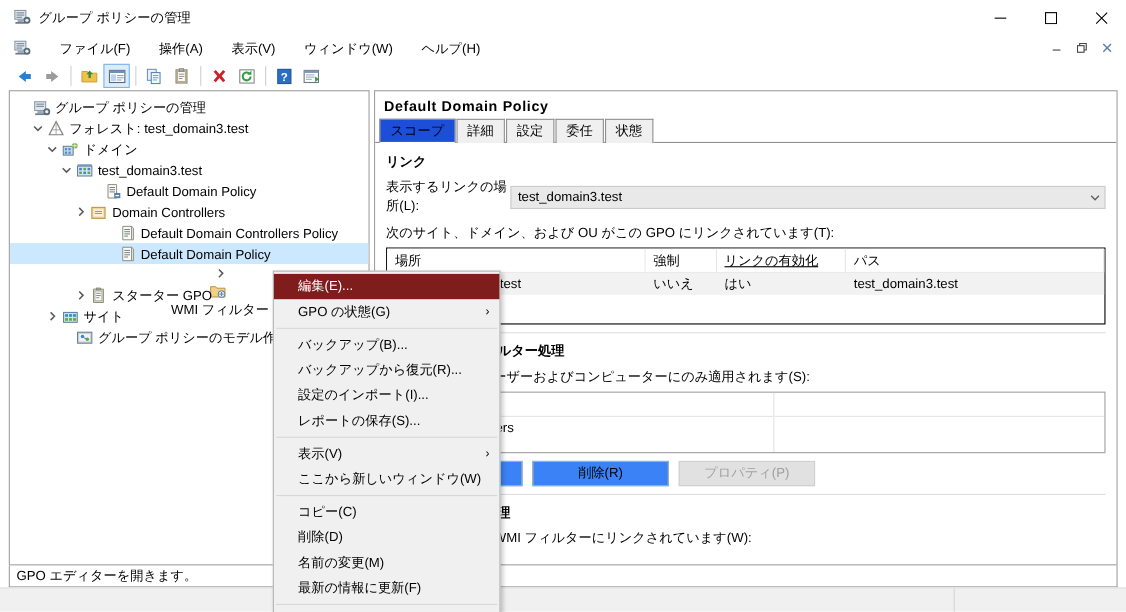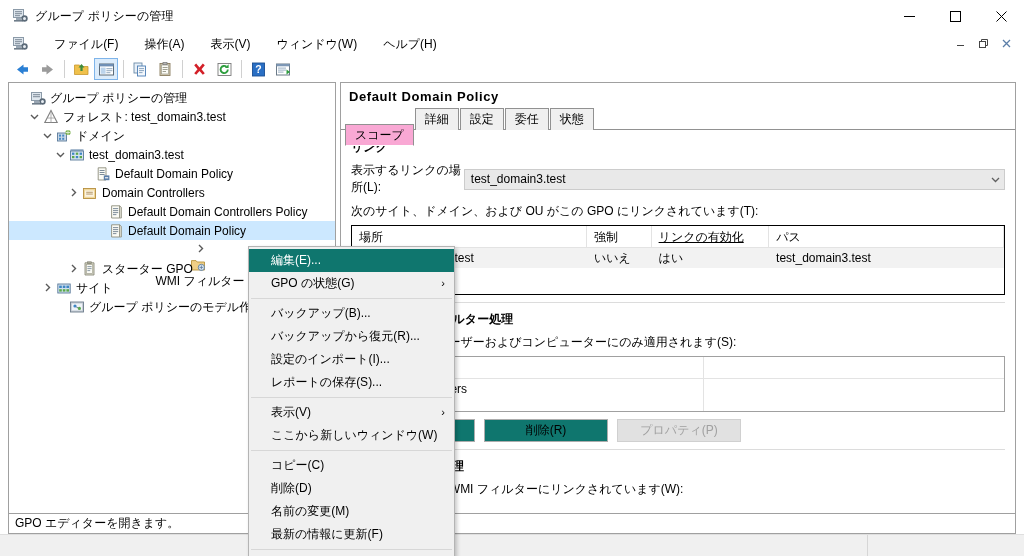--- a/index.html
+++ b/index.html
@@ -77,21 +77,21 @@
   }
   .tabstrip{
     display:flex;padding-left:4px;border-bottom:1px solid #919191;
     height:22px;box-sizing:border-box;position:relative;z-index:1;
   }
   .tab{
     padding:3px 9px 3px 9px;font-size:12px;border:1px solid #919191;
     border-bottom:none;background:#f0f0f0;margin-right:1px;cursor:default;
     box-sizing:border-box;height:22px;line-height:15px;
   }
-  .tab.sel{background:#f9a8d4;position:relative;top:16px;border-bottom:1px solid #fff;}
+  .tab.sel{background:#1d4ed8;position:relative;top:0;border-bottom:1px solid #fff;}
   .dp-body{padding:7px 10px 0 10px;}
   .sec-h{font-weight:bold;font-size:12px;margin:2px 0 6px 0;}
   .row-l{display:flex;align-items:center;margin-bottom:7px;}
   .row-l .lbl{font-size:12px;}
   .combo{
     margin-left:auto;width:668px;height:21px;border:1px solid #cccccc;
     background:#e9e9e9;display:flex;align-items:center;box-sizing:border-box;
     font-size:12px;padding-left:6px;position:relative;
   }
   .combo .cbtn{
@@ -118,37 +118,37 @@
   .filter-list{
     border:1px solid #a0a0a0;height:56px;background:#fff;box-sizing:border-box;
     display:flex;overflow:hidden;
   }
   .fl-col-a{flex:1 1 auto;border-right:1px solid #e3e3e3;position:relative;}
   .fl-col-b{width:300px;flex:0 0 300px;}
   .fl-head{height:21px;border-bottom:1px solid #e3e3e3;}
   .fl-item{font-size:12px;padding:3px 0 0 7px;}
   .btnrow{display:flex;gap:9px;margin-top:7px;}
   .btn{
-    width:124px;height:23px;border:1px solid #adadad;background:#0f766e;
+    width:124px;height:23px;border:1px solid #adadad;background:#3b82f6;
     font-size:12px;display:flex;align-items:center;justify-content:center;
     box-sizing:border-box;cursor:default;
   }
   .btn.disabled{color:#a0a0a0;background:#e1e1e1;border-color:#d0d0d0;}
   
   #ctx-menu{
     position:absolute;left:248px;top:246px;width:205px;
     background:#f0f0f0;border:1px solid #b4b4b4;
     box-shadow:2px 2px 4px rgba(0,0,0,.22);
     padding:2px 0;z-index:50;font-size:12px;
   }
   .ci{
     height:23px;display:flex;align-items:center;padding:0 8px 0 22px;
     white-space:nowrap;cursor:default;position:relative;box-sizing:border-box;
   }
-  .ci.hl{background:#0f766e;color:#fff;}
+  .ci.hl{background:#7f1d1d;color:#fff;}
   .ci .arr{position:absolute;right:9px;font-size:11px;line-height:1;}
   .ci-sep{height:1px;background:#d7d7d7;margin:3px 2px;}
   
   .statuswrap{flex:0 0 auto;}
   .status-inner{
     height:20px;margin:0 8px;border:1px solid #a0a0a0;border-top:none;
     box-sizing:border-box;background:#fff;display:flex;align-items:center;
     font-size:12px;padding-left:6px;
   }
   .statusbar{

